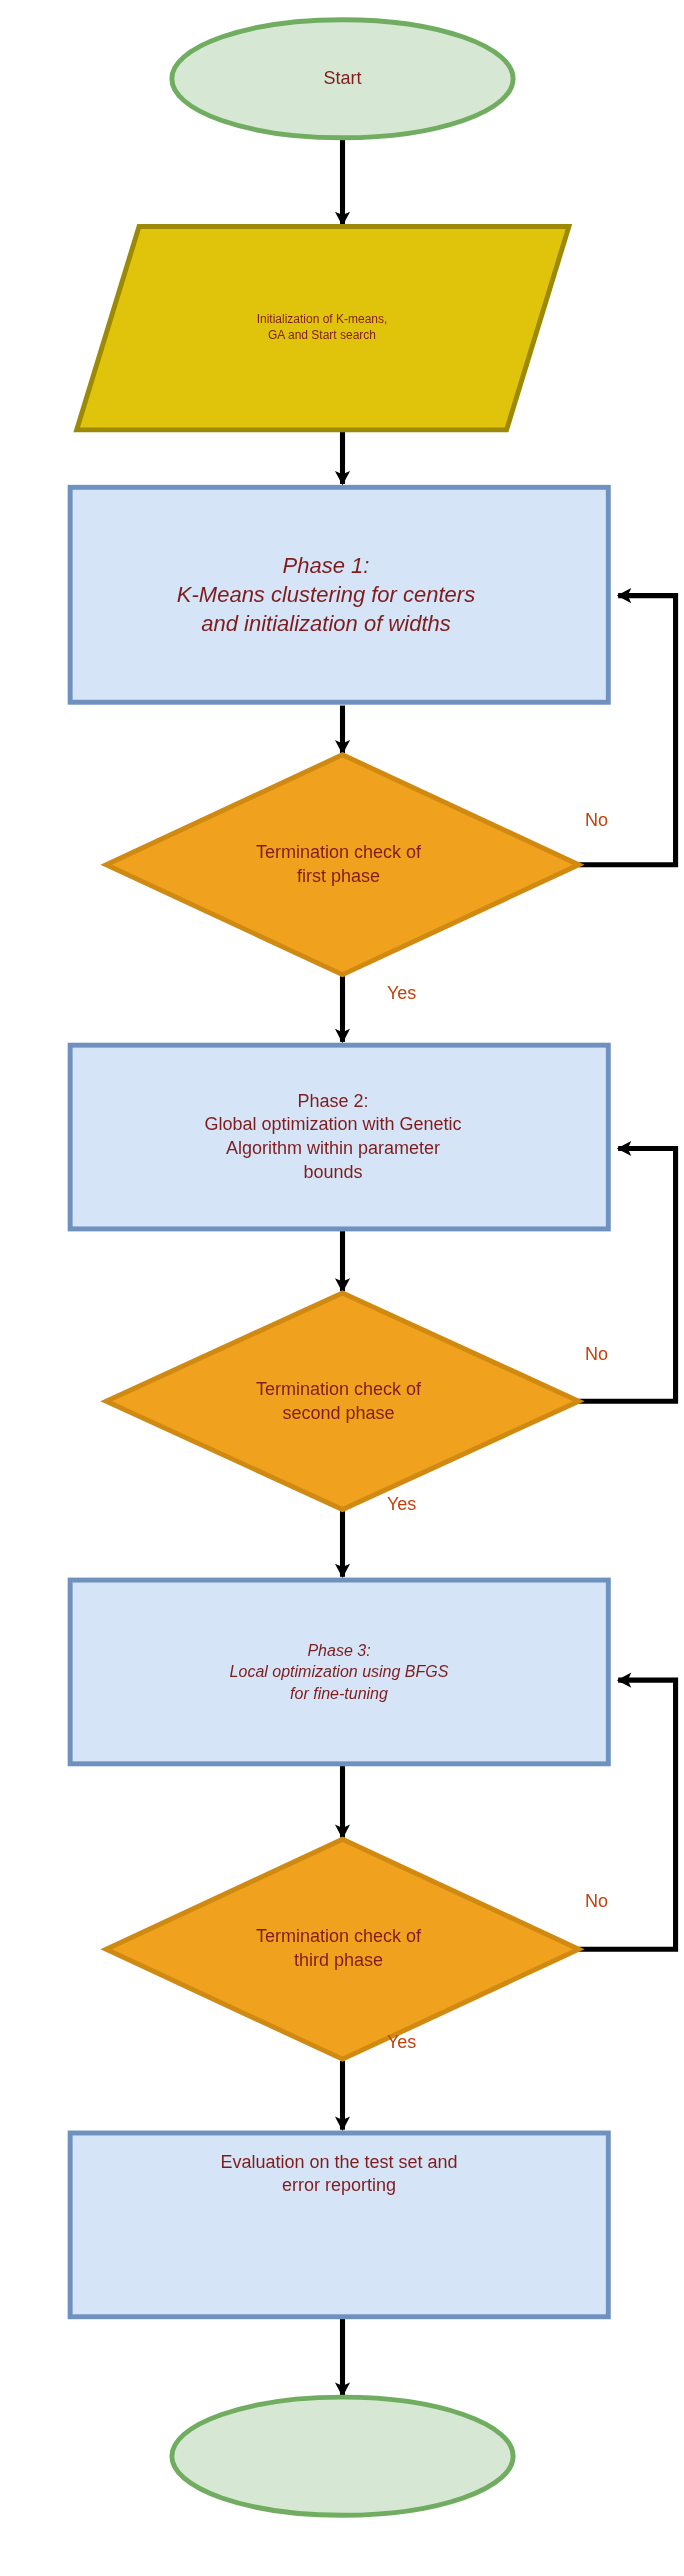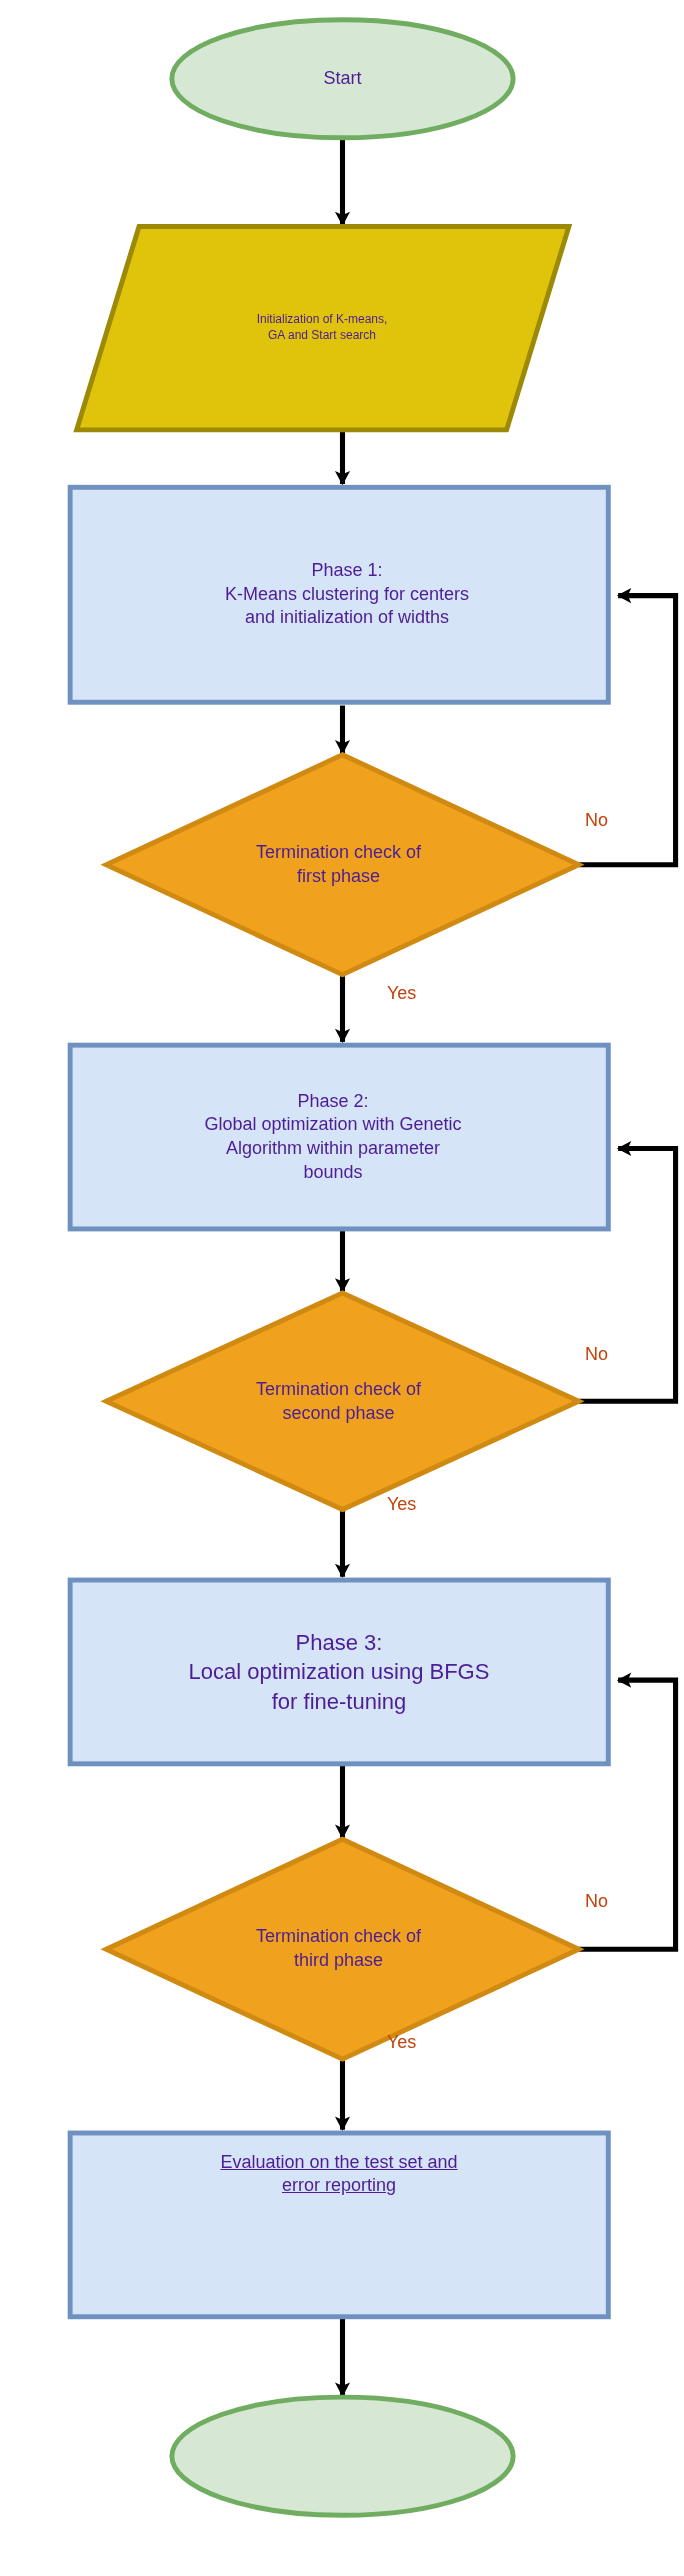--- a/index.html
+++ b/index.html
@@ -23,21 +23,21 @@
     top: 0;
     width: 685px;
     height: 2576px;
   }
   .node-label {
     position: absolute;
     display: flex;
     flex-direction: column;
     align-items: center;
     justify-content: center;
-    color: #4c1d95;
+    color: #7f1d1d;
     font-family: "Liberation Sans", sans-serif;
     font-size: 20.7px;
     line-height: 1.32;
     pointer-events: none;
     white-space: nowrap;
   }
   .edge-label {
     position: absolute;
     color: #c2410c;
     font-family: "Liberation Sans", sans-serif;
@@ -99,21 +99,21 @@
 
   <div class="node-label" style="left: 172px; top: 19.7px; width: 341px; height: 118px; font-size: 18px;">
     <span>Start</span>
   </div>
 
   <div class="node-label" style="left: 76px; top: 226px; width: 492px; height: 203px; font-size: 12px;">
     <span>Initialization of K-means,</span>
     <span>GA and Start search</span>
   </div>
 
-  <div class="node-label" style="left: 78px; top: 487px; width: 538px; height: 215px; font-size: 18px;">
+  <div class="node-label" style="left: 57px; top: 487px; width: 538px; height: 215px; font-size: 22px; font-style: italic;">
     <span>Phase 1:</span>
     <span>K-Means clustering for centers</span>
     <span>and initialization of widths</span>
   </div>
 
   <div class="node-label" style="left: 99px; top: 755px; width: 479px; height: 220px; font-size: 18px;">
     <span>Termination check of</span>
     <span>first phase</span>
   </div>
 
@@ -122,32 +122,32 @@
     <span>Global optimization with Genetic</span>
     <span>Algorithm within parameter</span>
     <span>bounds</span>
   </div>
 
   <div class="node-label" style="left: 99px; top: 1293px; width: 479px; height: 217px; font-size: 18px;">
     <span>Termination check of</span>
     <span>second phase</span>
   </div>
 
-  <div class="node-label" style="left: 70px; top: 1580px; width: 538px; height: 184px; font-size: 22px;">
+  <div class="node-label" style="left: 70px; top: 1580px; width: 538px; height: 184px; font-size: 16px; font-style: italic;">
     <span>Phase 3:</span>
     <span>Local optimization using BFGS</span>
     <span>for fine-tuning</span>
   </div>
 
   <div class="node-label" style="left: 99px; top: 1839px; width: 479px; height: 220px; font-size: 18px;">
     <span>Termination check of</span>
     <span>third phase</span>
   </div>
 
-  <div class="node-label" style="left: 70px; top: 2133px; width: 538px; height: 184px; justify-content: flex-start; padding-top: 17.7px; box-sizing: border-box; font-size: 18px; text-decoration: underline;">
+  <div class="node-label" style="left: 70px; top: 2133px; width: 538px; height: 184px; justify-content: flex-start; padding-top: 17.7px; box-sizing: border-box; font-size: 18px;">
     <span>Evaluation on the test set and</span>
     <span>error reporting</span>
   </div>
 
 
   <span class="edge-label" style="left: 585px; top: 811px; font-size: 18px;">No</span>
   <span class="edge-label" style="left: 387px; top: 984px; font-size: 18px;">Yes</span>
   <span class="edge-label" style="left: 585px; top: 1345px; font-size: 18px;">No</span>
   <span class="edge-label" style="left: 387px; top: 1495px; font-size: 18px;">Yes</span>
   <span class="edge-label" style="left: 585px; top: 1892px; font-size: 18px;">No</span>

